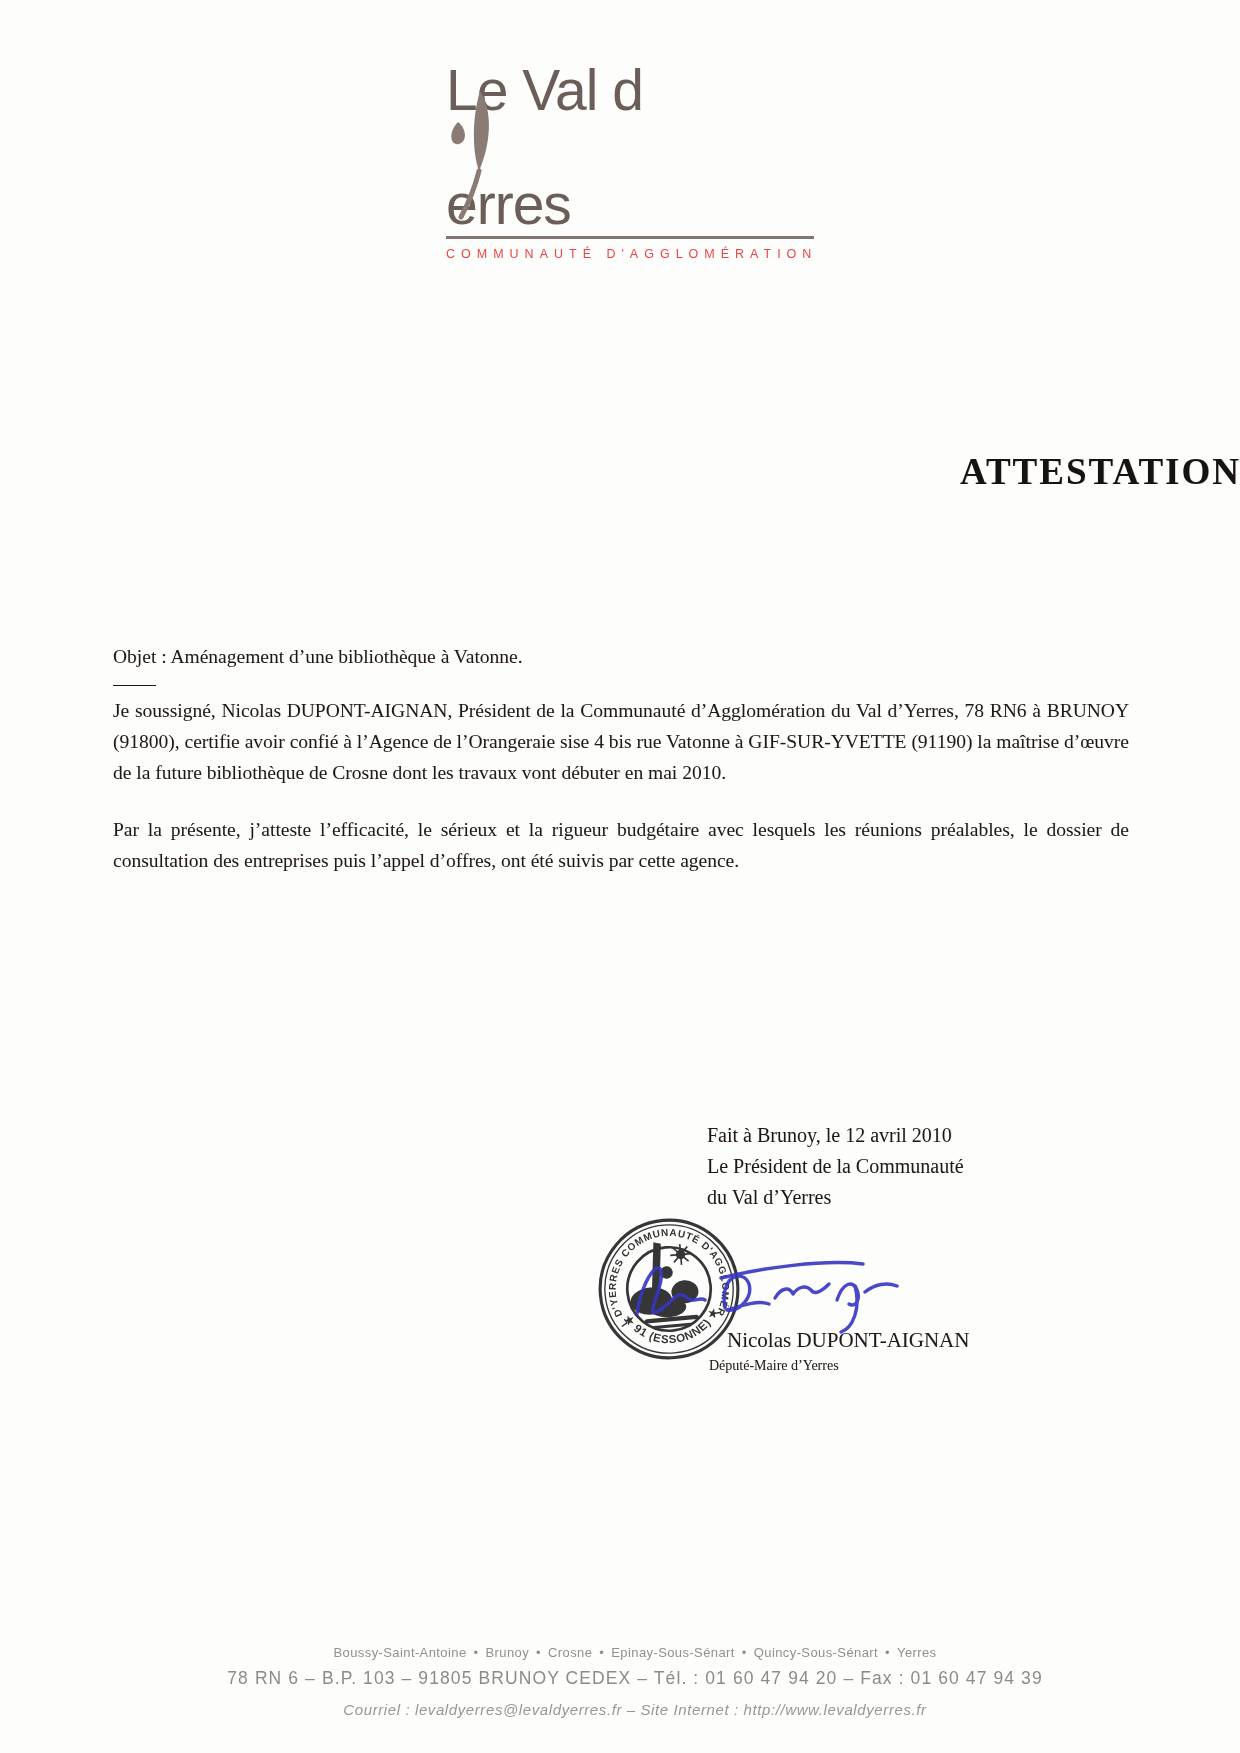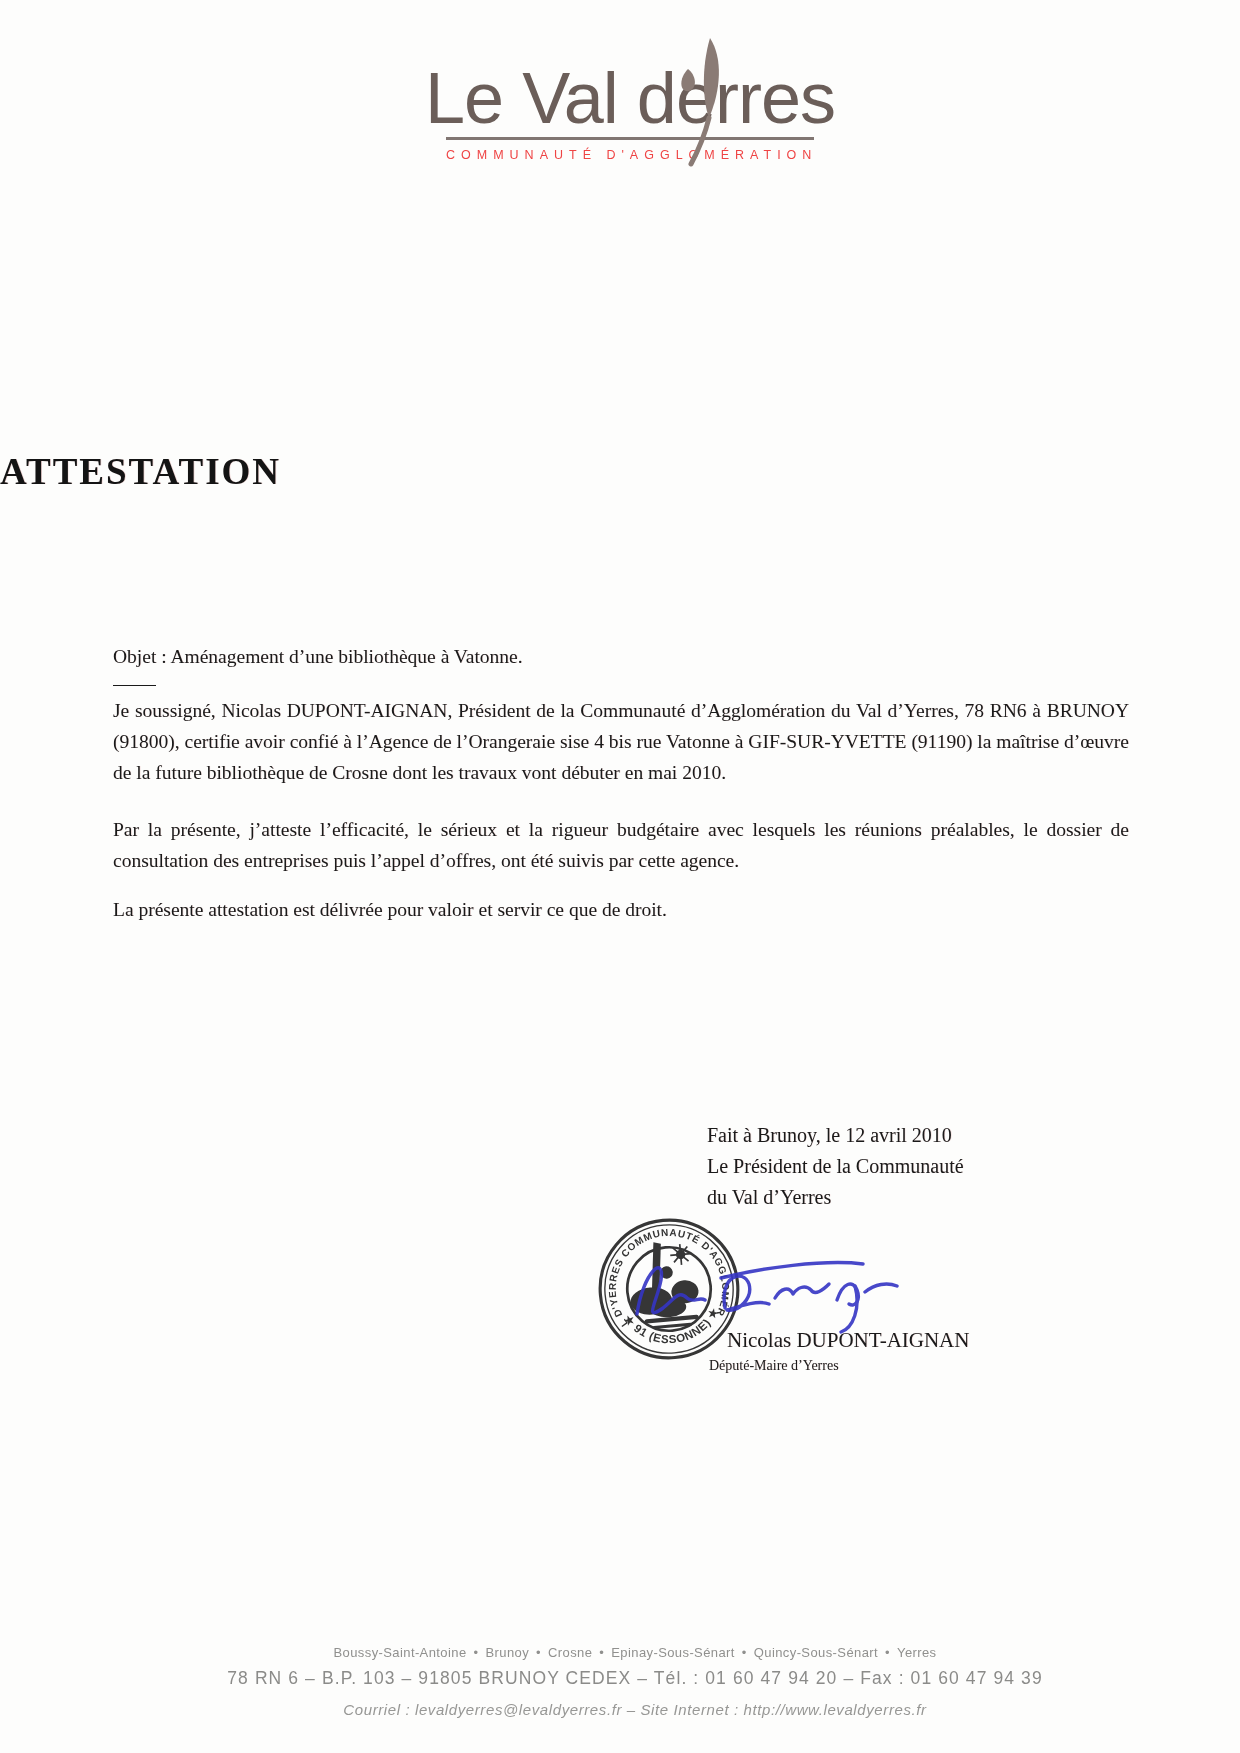--- a/index.html
+++ b/index.html
@@ -10,39 +10,40 @@
     background:#fdfdfc;
     overflow:hidden;
     font-family:"Liberation Serif", serif;
     color:#1a1a1a;
   }
   
   .logo{position:absolute;left:446px;top:62px;width:368px;text-align:center;}
   .logo .wordmark{
     display:flex;justify-content:center;align-items:baseline;
     font-family:"Liberation Sans", sans-serif;
-    font-size:72px;line-height:1.0;font-weight:500;
-    color:#6b5e59;letter-spacing:-1px;white-space:nowrap;
+    font-size:57px;line-height:1.0;font-weight:500;
+    color:#6b5e59;letter-spacing:-1px;white-space:nowrap;flex-direction:column;
   }
   .logo .leaf-wrap{position:relative;width:46px;height:57px;z-index:2;}
   .logo .leaf-wrap svg{overflow:visible;position:absolute;left:0;bottom:0;}
   .logo .rule{height:3px;background:#6b5e59;margin-top:3px;opacity:.85;}
   .logo .subtitle{
     margin-top:8px;
     font-family:"Liberation Sans", sans-serif;
     font-size:12.5px;letter-spacing:6px;
     color:#ef4444;white-space:nowrap;
   }
   
   .doc-title{
     position:absolute;left:0;top:450px;width:1228px;
-    text-align:left;
+    text-align:right;
     font-size:37px;font-weight:700;letter-spacing:2px;
     color:#141414;
     text-shadow:.7px 0 0 rgba(190,70,70,.22);
+    padding-left:13px;
   }
   
   .body{
     position:absolute;left:113px;top:641px;width:1016px;
     font-size:19.5px;line-height:31px;text-align:justify;
     text-shadow:.6px 0 0 rgba(190,70,70,.16);
   }
   .body p{margin:0;}
   .body .objet{margin-bottom:23px;}
   .body .objet .objet-label{border-bottom:1.6px solid #1a1a1a;padding-bottom:18px;}
@@ -104,21 +105,20 @@
 
   <div class="doc-title">ATTESTATION</div>
 
   <div class="body">
     <p class="objet">
       <span class="objet-label">Objet</span><span> : Aménagement d’une bibliothèque à Vatonne.</span>
     </p>
     <div class="paras">
         <p>Je soussigné, Nicolas DUPONT-AIGNAN, Président de la Communauté d’Agglomération du Val d’Yerres, 78 RN6 à BRUNOY (91800), certifie avoir confié à l’Agence de l’Orangeraie sise 4 bis rue Vatonne à GIF-SUR-YVETTE (91190) la maîtrise d’œuvre de la future bibliothèque de Crosne dont les travaux vont débuter en mai 2010.</p>
         <p>Par la présente, j’atteste l’efficacité, le sérieux et la rigueur budgétaire avec lesquels les réunions préalables, le dossier de consultation des entreprises puis l’appel d’offres, ont été suivis par cette agence.</p>
-        <p>La présente attestation est délivrée pour valoir et servir ce que de droit.</p>
       </div>
   </div>
 
   <div class="closing">
     <div class="date-line">Fait à Brunoy, le 12 avril 2010</div>
     <div>Le Président de la Communauté</div>
     <div>du Val d’Yerres</div>
   </div>
 
   <svg class="stamp" viewBox="0 0 140 140" xmlns="http://www.w3.org/2000/svg">

